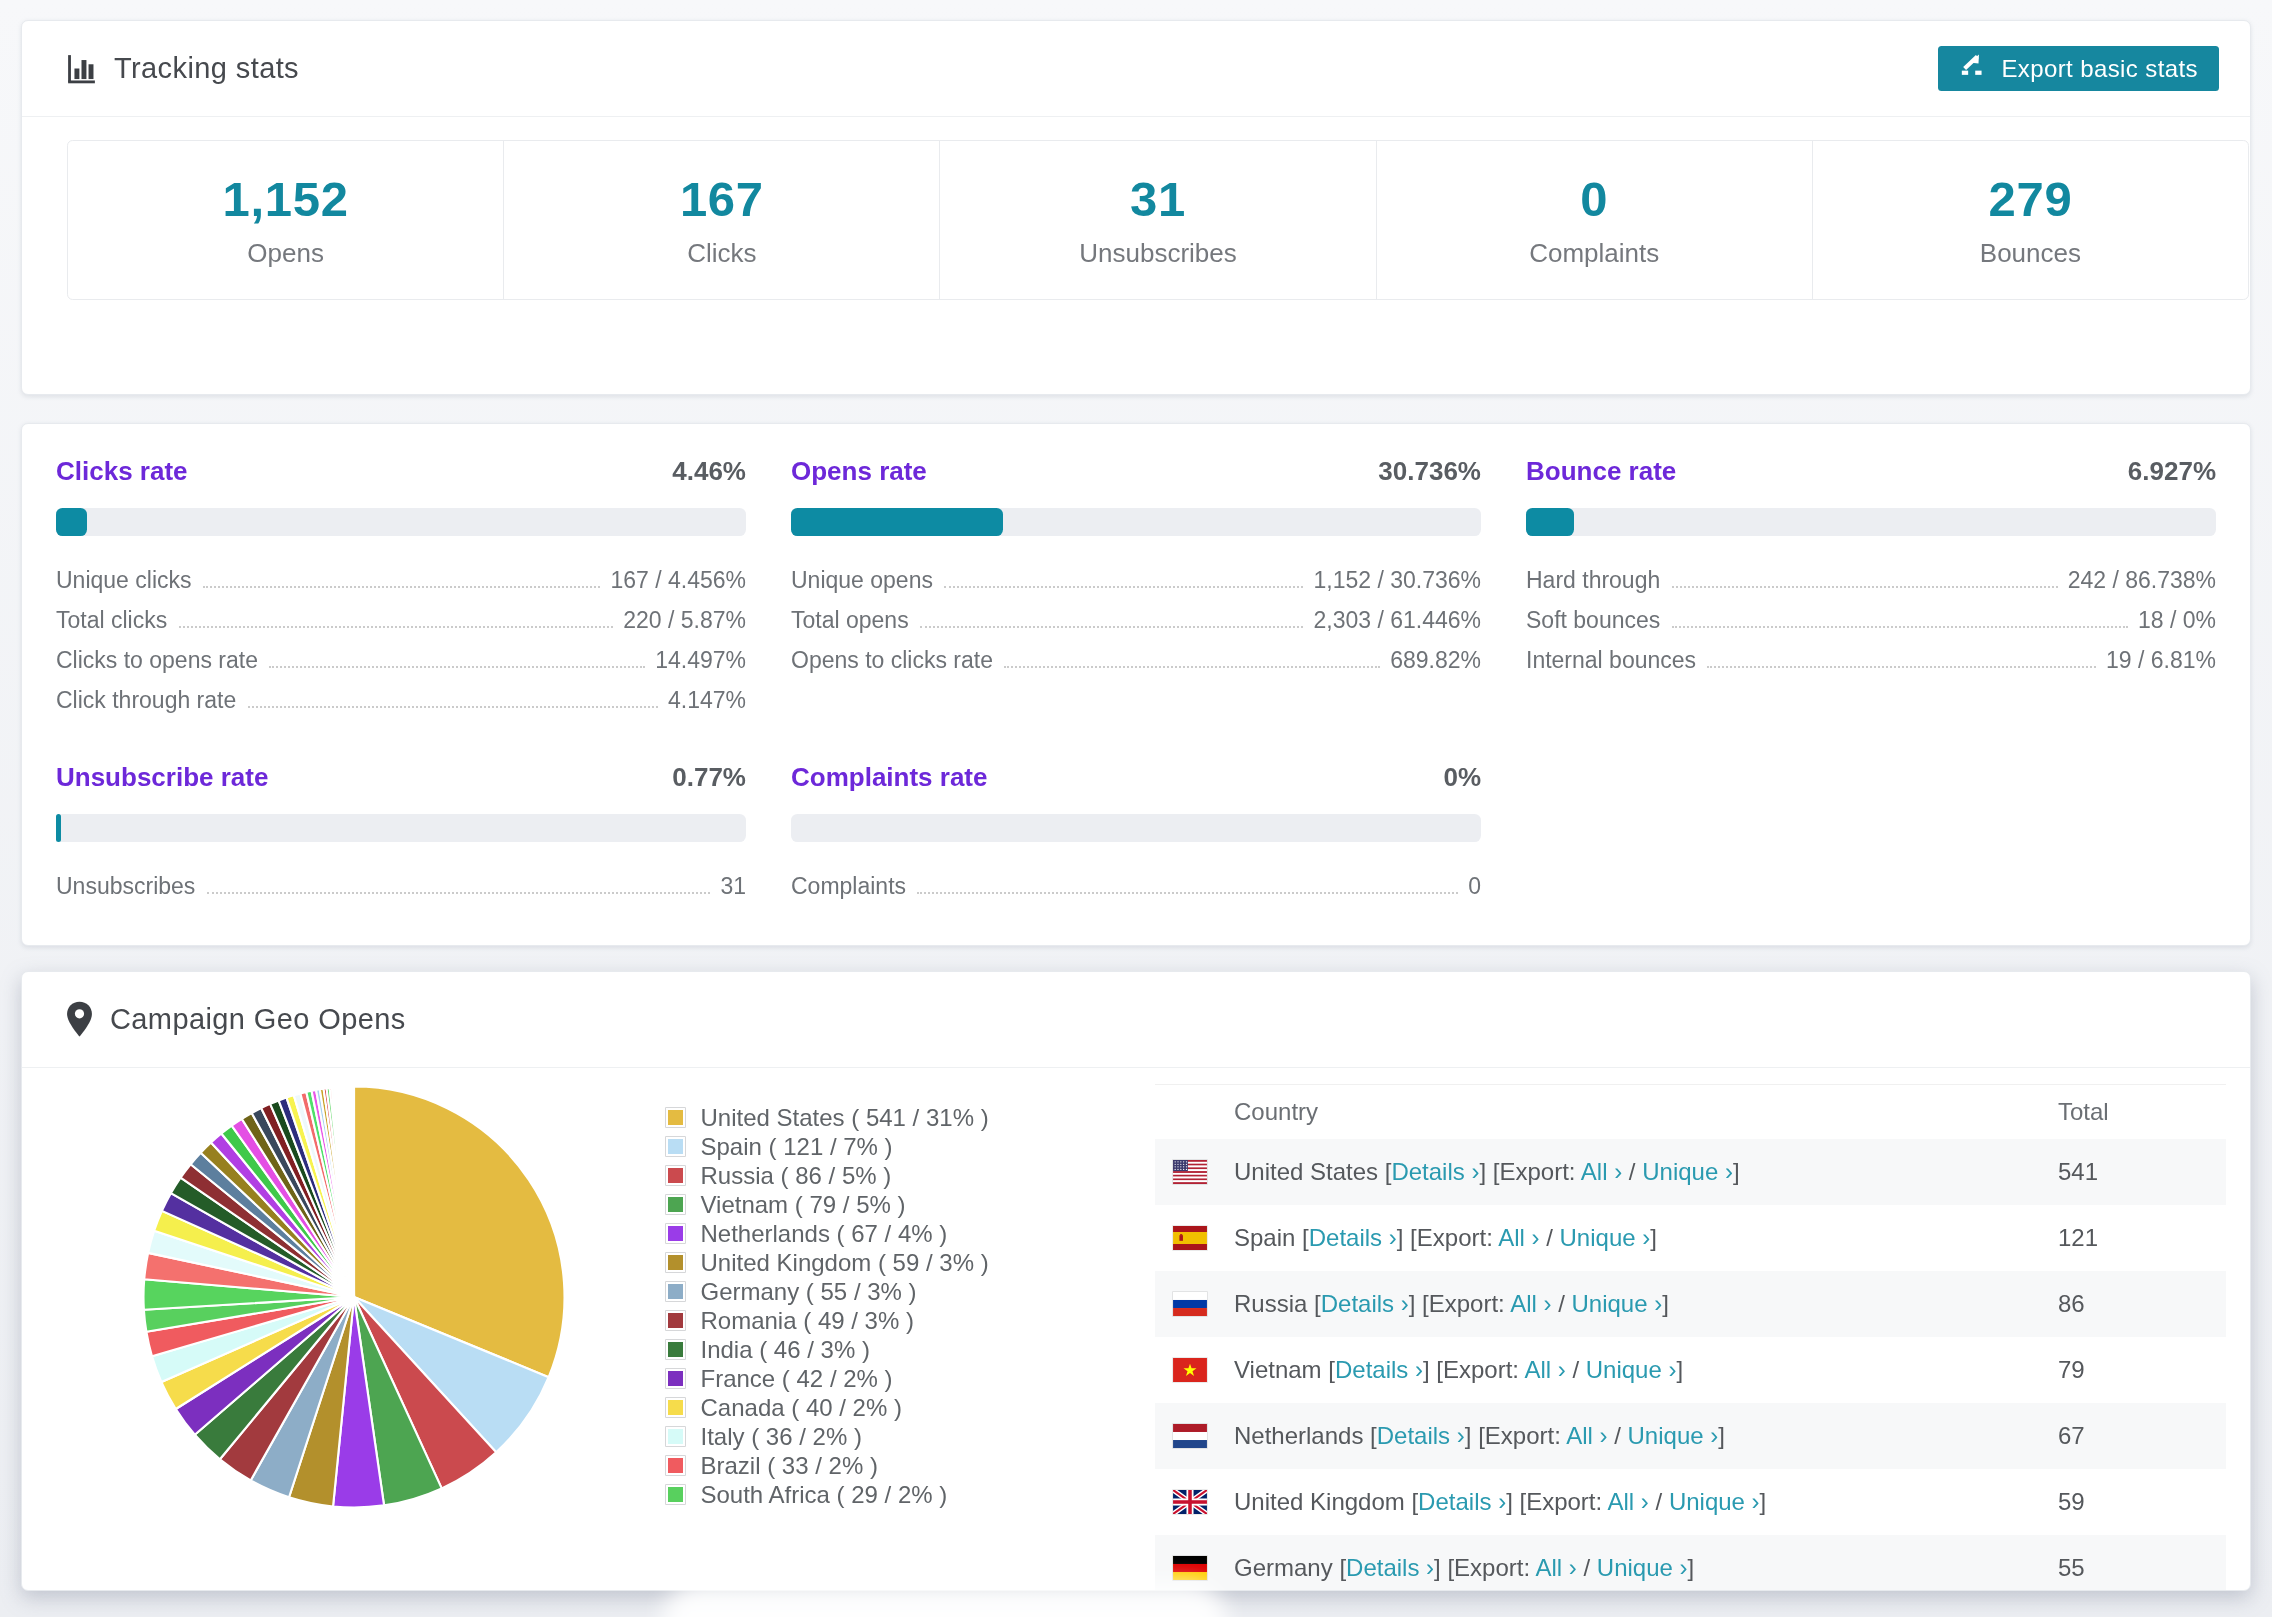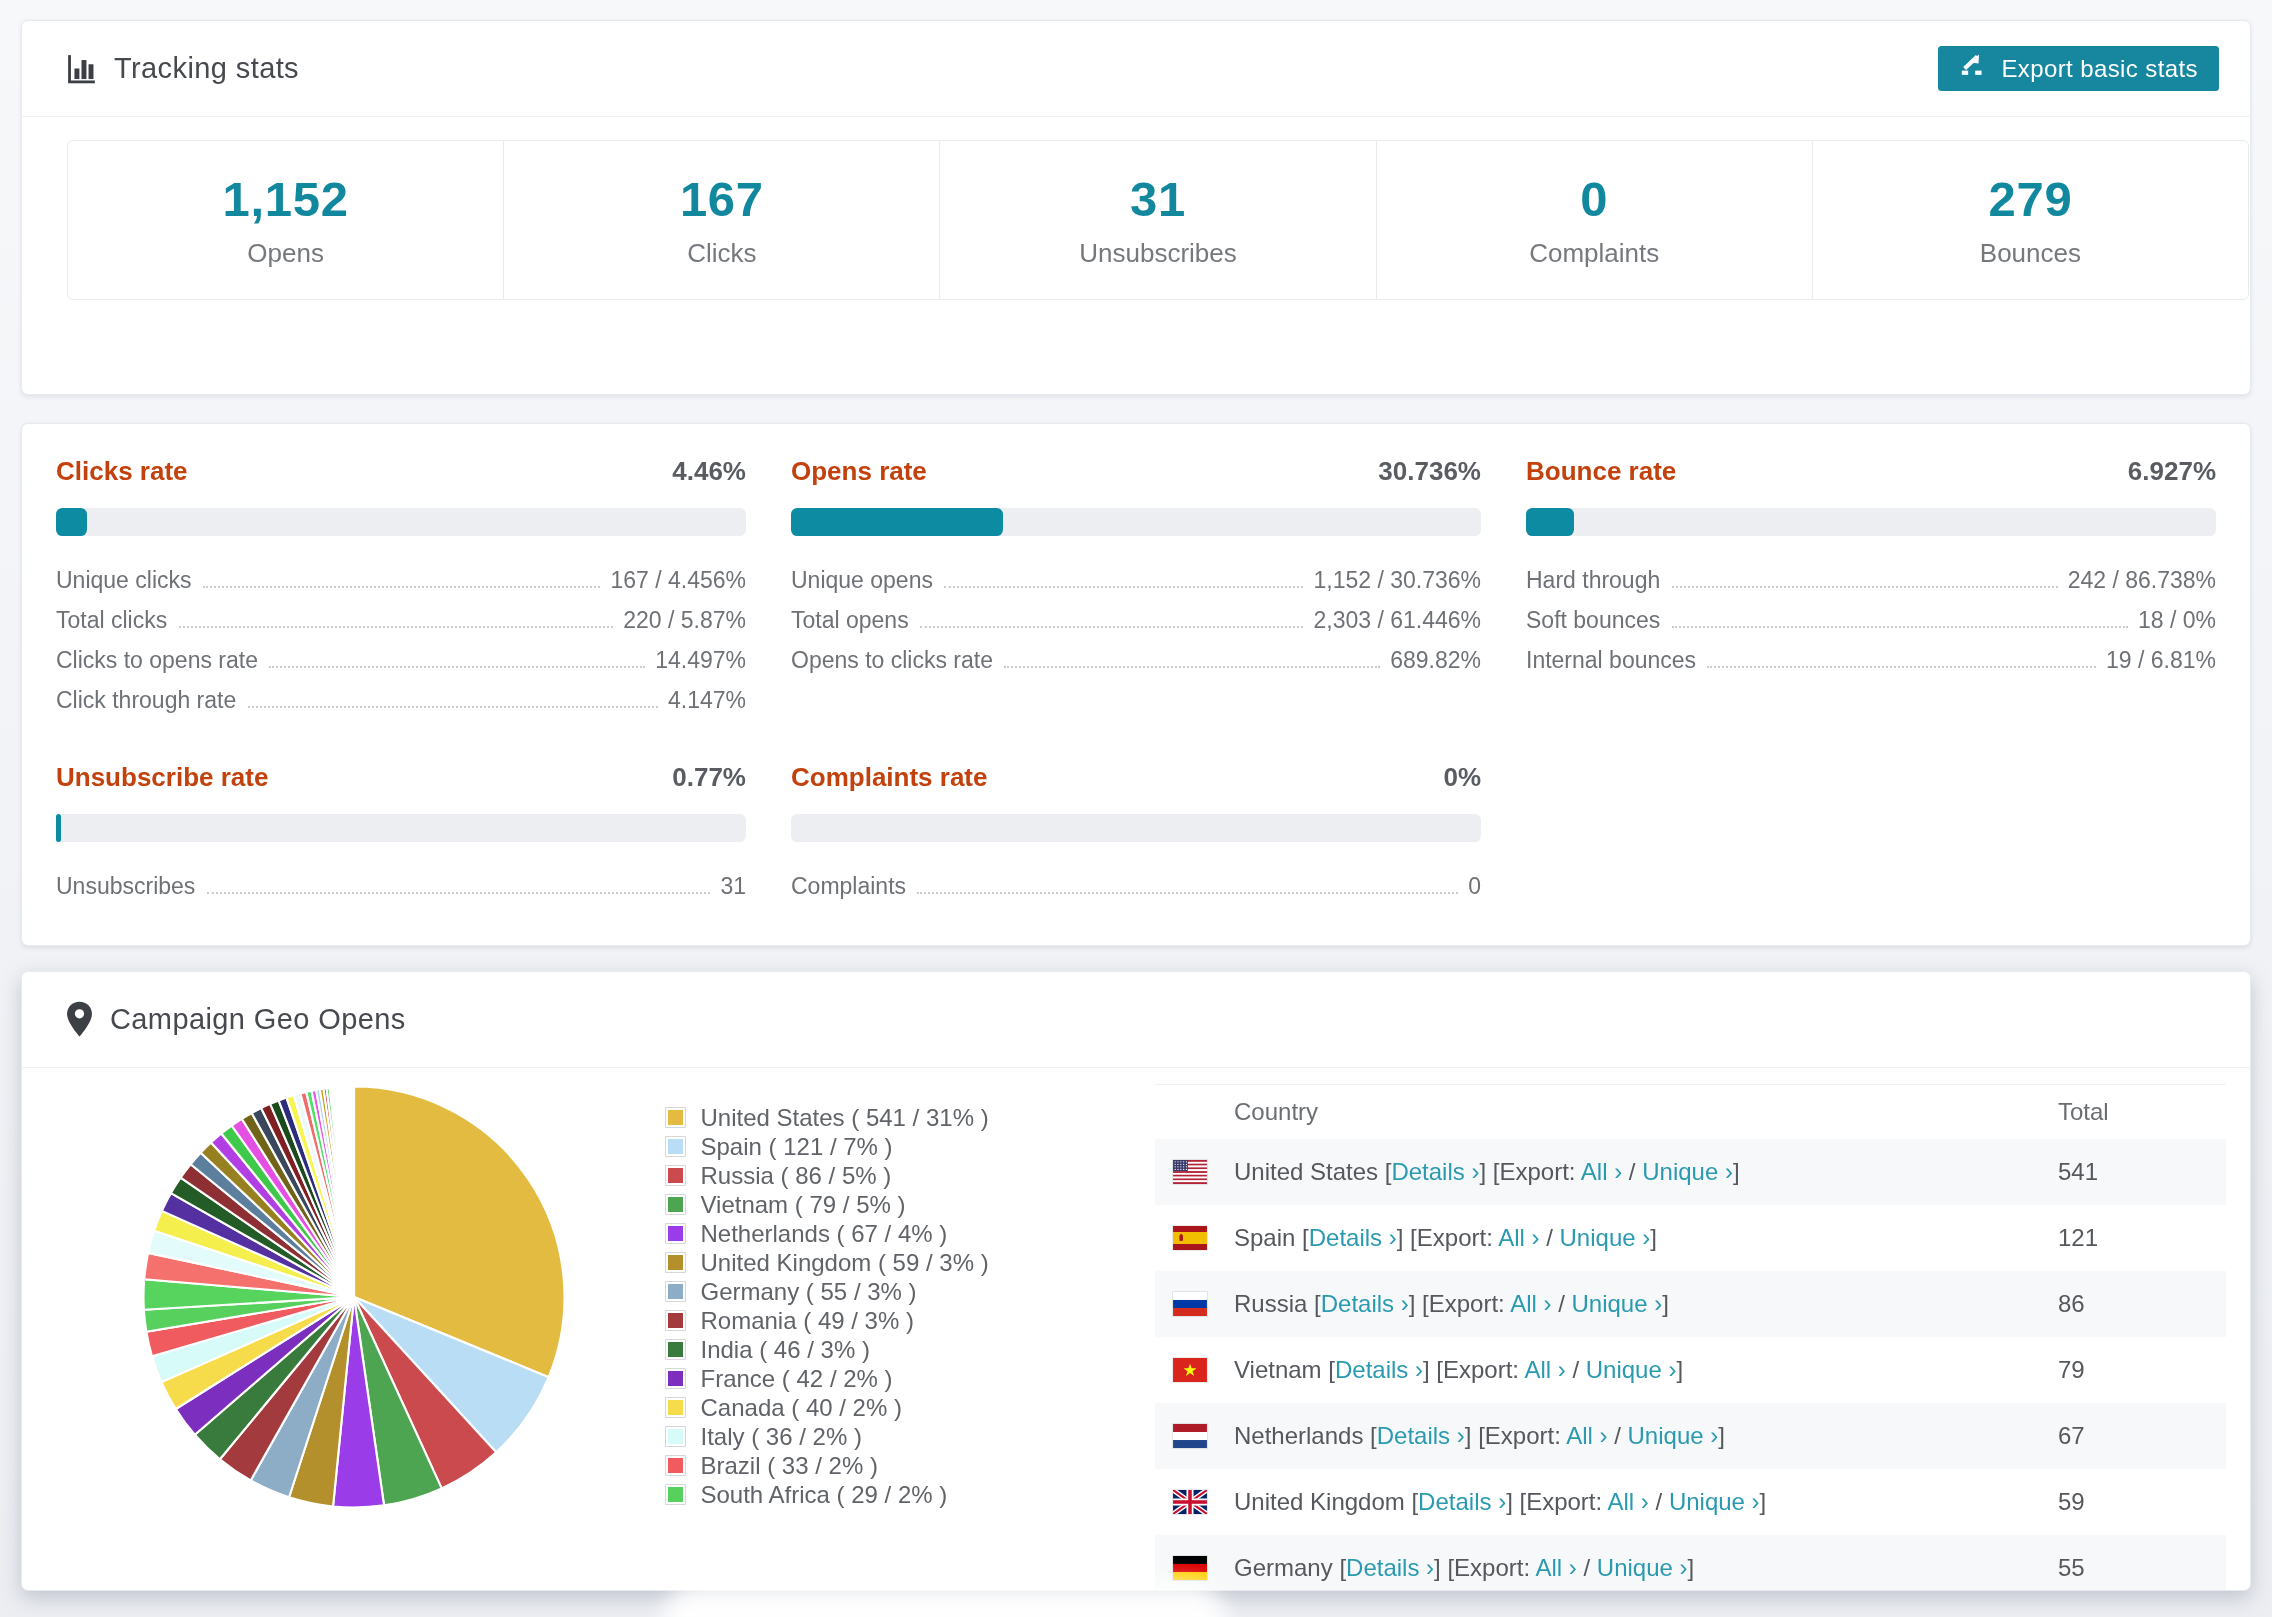--- a/index.html
+++ b/index.html
@@ -42,21 +42,21 @@
   .stat:last-child{border-right:none;}
   .stat-value{font-size:49px;font-weight:700;color:#12889f;letter-spacing:0.7px;}
   .stat-label{font-size:26px;color:#75787d;margin-top:11.3px;}
 
   
   .rates-grid{
     display:grid;grid-template-columns:repeat(3,1fr);
     column-gap:45px;row-gap:42px;padding:32px 34px 0 34px;align-items:start;
   }
   .rate-head{display:flex;justify-content:space-between;align-items:baseline;}
-  .rate-title{font-size:26px;font-weight:700;color:#c2410c;}
+  .rate-title{font-size:26px;font-weight:700;color:#6d28d9;}
   .rate-value{font-size:26px;font-weight:700;color:#595d62;}
   .bar{margin-top:21px;height:28px;background:#eceef2;border-radius:6.4px;position:relative;}
   .bar-fill{position:absolute;left:0;top:0;height:28px;background:#0d8ba3;border-radius:6.4px;min-width:0;}
   .rate-rows{margin-top:24px;}
   .rrow{display:flex;align-items:center;height:40px;font-size:23px;color:#6e7277;}
   .rrow .leader{flex:1;border-bottom:2.1px dotted #cbcbcb;margin:14px 10px 0 11.3px;}
   .rrow .rval{white-space:nowrap;}
 
   
   .pie-wrap{position:absolute;left:113px;top:106px;width:438px;height:438px;}

